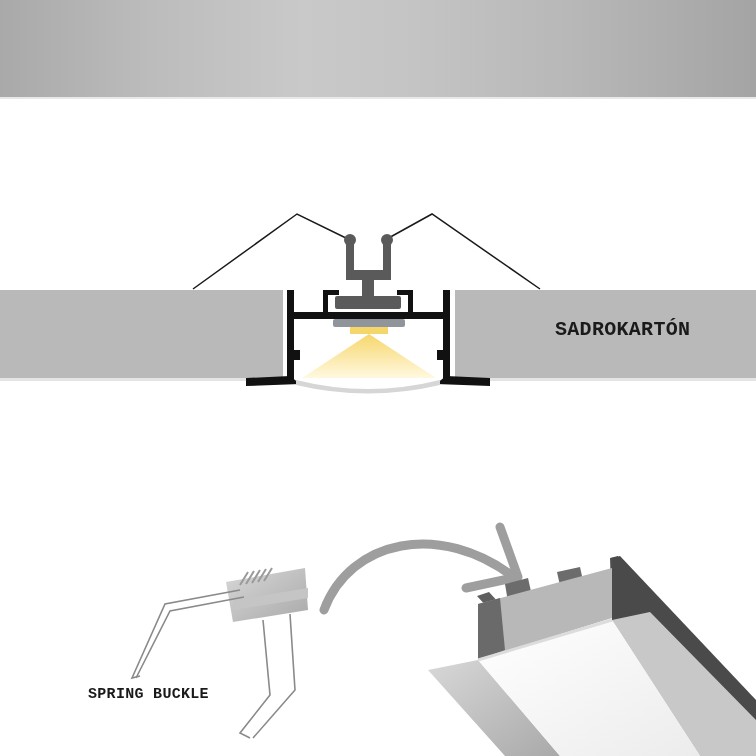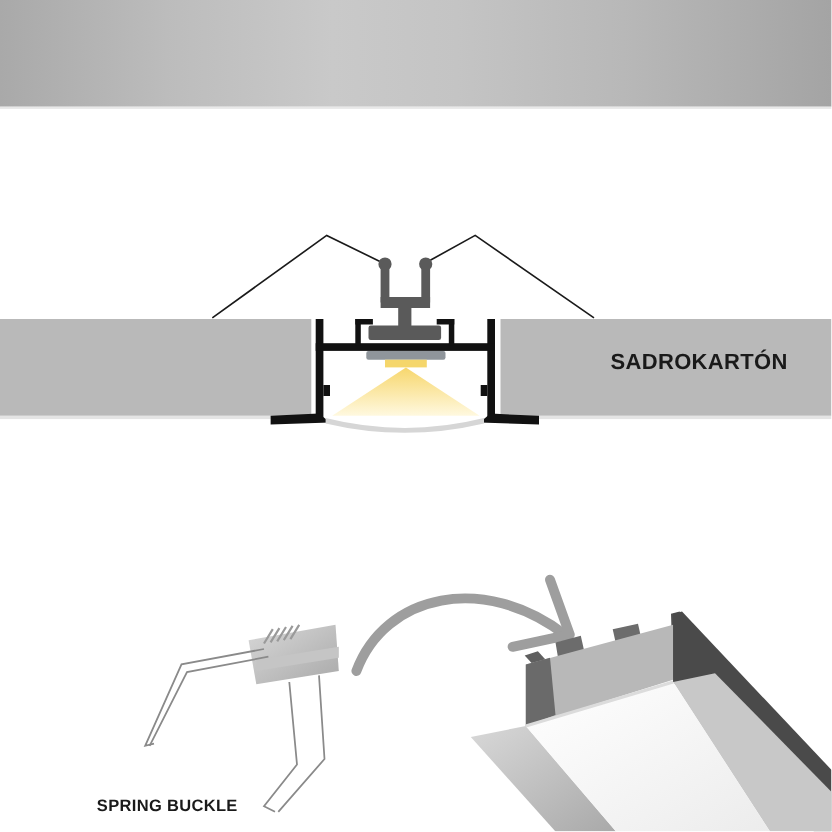--- a/index.html
+++ b/index.html
@@ -1,23 +1,23 @@
 <!DOCTYPE html>
 <html><head>
 <meta charset="utf-8">
 <style>
   html, body { margin:0; padding:0; }
   body { width:756px; height:756px; position:relative; overflow:hidden; background:#ffffff; font-family:"DejaVu Sans", sans-serif; }
   .ceiling-band { position:absolute; left:0; top:0; width:756px; height:97px;
     background: linear-gradient(90deg, #a9a9a9 0%, #bcbcbc 20%, #c9c9c9 40%, #c4c4c4 55%, #b8b8b8 75%, #a4a4a4 100%); }
   .ceiling-band::after { content:""; position:absolute; left:0; right:0; bottom:-2px; height:2px; background:#e8e8e8; }
   svg { position:absolute; left:0; top:0; }
-  .label { position:absolute; font-family:Liberation Sans, sans-serif; font-weight:bold; color:#1a1a1a; letter-spacing:0.3px; }
+  .label { position:absolute; font-family:Liberation Mono, monospace; font-weight:bold; color:#1a1a1a; letter-spacing:0.3px; }
   .label-drywall { left:555px; top:318px; font-size:20px; }
-  .label-spring { left:88px; top:724px; font-size:15px; }
+  .label-spring { left:88px; top:686px; font-size:15px; }
 </style>
 </head>
 <body>
 
 <div class="ceiling-band"></div>
 
 <svg width="756" height="756" viewBox="0 0 756 756">
   <defs>
     <linearGradient id="beam" x1="0" y1="0" x2="0" y2="1">
       <stop offset="0" stop-color="#f6d25c"></stop>

